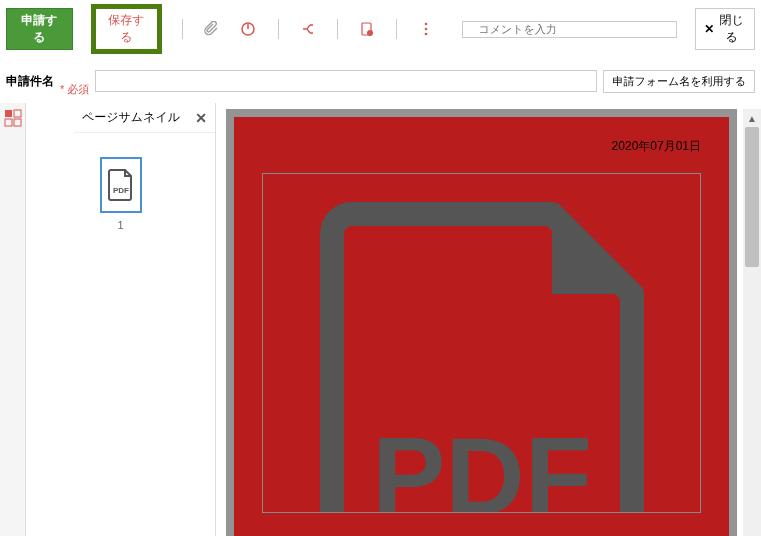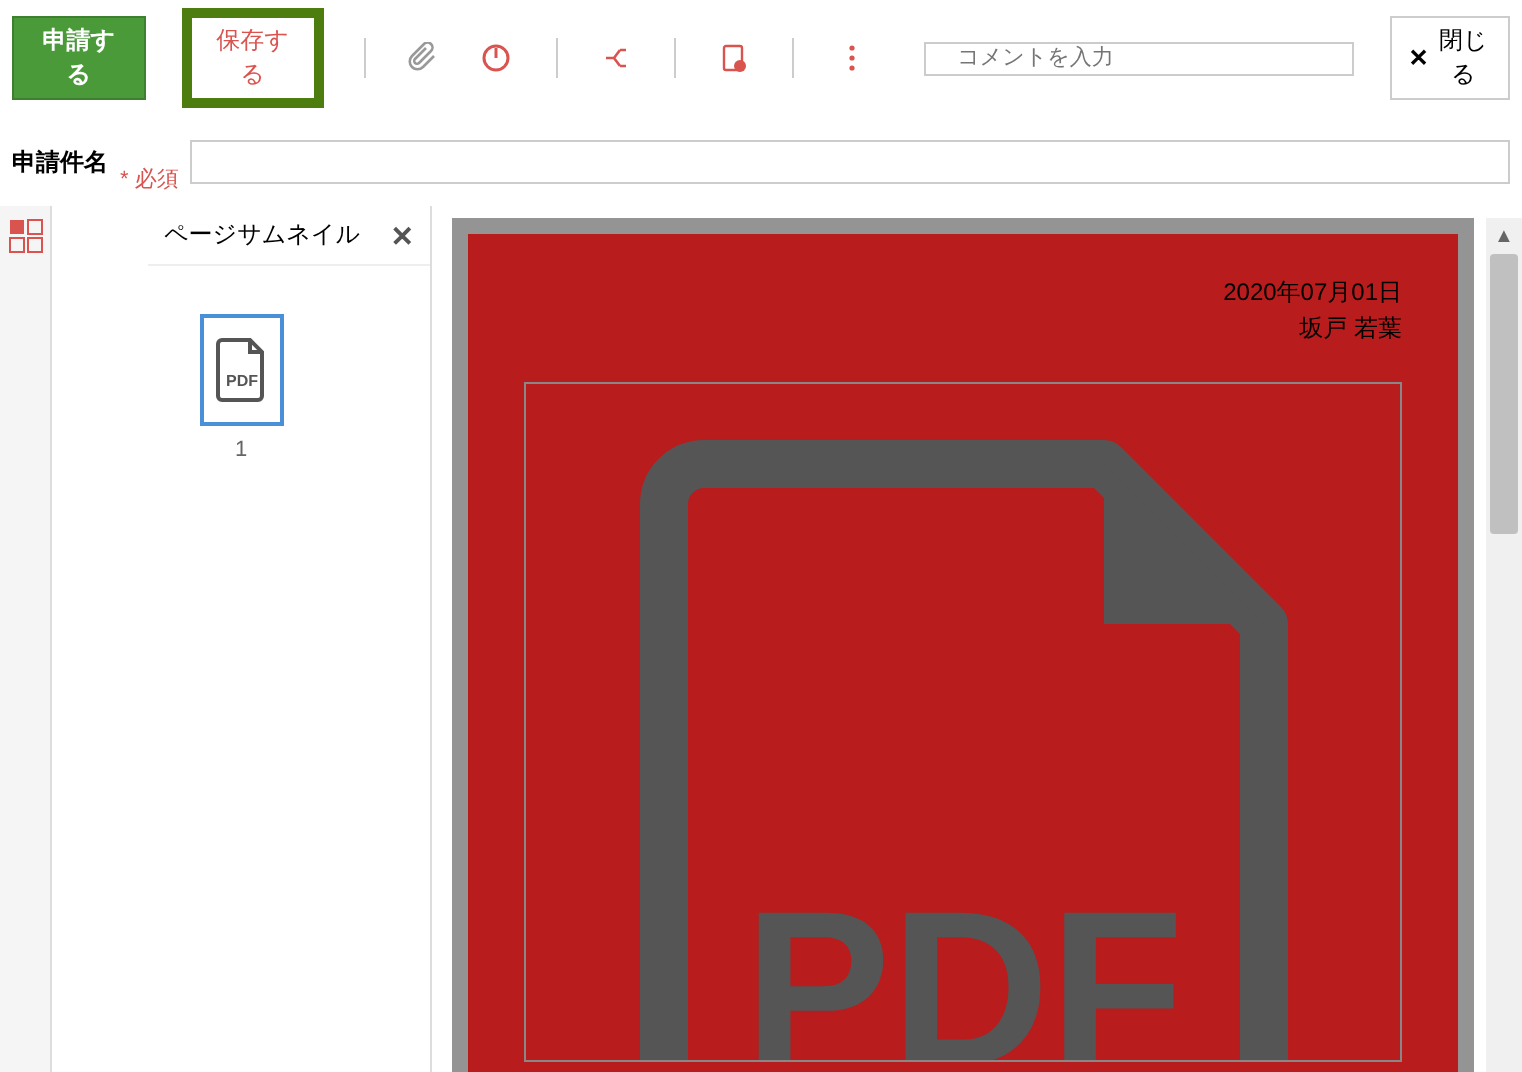--- a/index.html
+++ b/index.html
@@ -92,20 +92,21 @@
   <button class="btn-close">
     <span style="font-weight:bold;">✕</span>
     <span>閉じる</span>
   </button>
 </div>
 
 <div class="subject-row">
   <span class="subject-label">申請件名</span>
   <span class="required">* 必須</span>
   <input class="subject-input" style="">
+  <button class="btn-formname">申請フォーム名を利用する</button>
 </div>
 
 <div class="main-area">
   <div class="side-toggle">
     <div class="toggle-icon">
       <svg width="18" height="18" viewBox="0 0 18 18">
           <rect x="1" y="1" width="7" height="7" fill="#d9534f"></rect>
           <rect x="10" y="1" width="7" height="7" fill="none" stroke="#d9534f"></rect>
           <rect x="1" y="10" width="7" height="7" fill="none" stroke="#d9534f"></rect>
           <rect x="10" y="10" width="7" height="7" fill="none" stroke="#d9534f"></rect>
@@ -128,21 +129,20 @@
       </div>
       <div class="thumb-num">1</div>
     </div>
   </div>
 
   <div class="viewer">
     <div class="viewer-inner">
       <div class="page">
         <div class="page-meta">
           <div>2020年07月01日</div>
-          <div>坂戸 若葉</div>
         </div>
         <div class="page-content">
           <svg width="380" height="440" viewBox="0 0 380 440">
             <path d="M60 40 h200 l80 80 v280 a20 20 0 0 1-20 20 H60 a20 20 0 0 1-20-20 V60 a20 20 0 0 1 20-20 z" fill="none" stroke="#555" stroke-width="24" stroke-linejoin="round"></path>
             <path d="M260 40 v80 h80 z" fill="#555"></path>
             <text x="190" y="340" font-size="110" font-weight="900" text-anchor="middle" fill="#555" font-family="Arial">PDF</text>
           </svg>
         </div>
       </div>
     </div>

